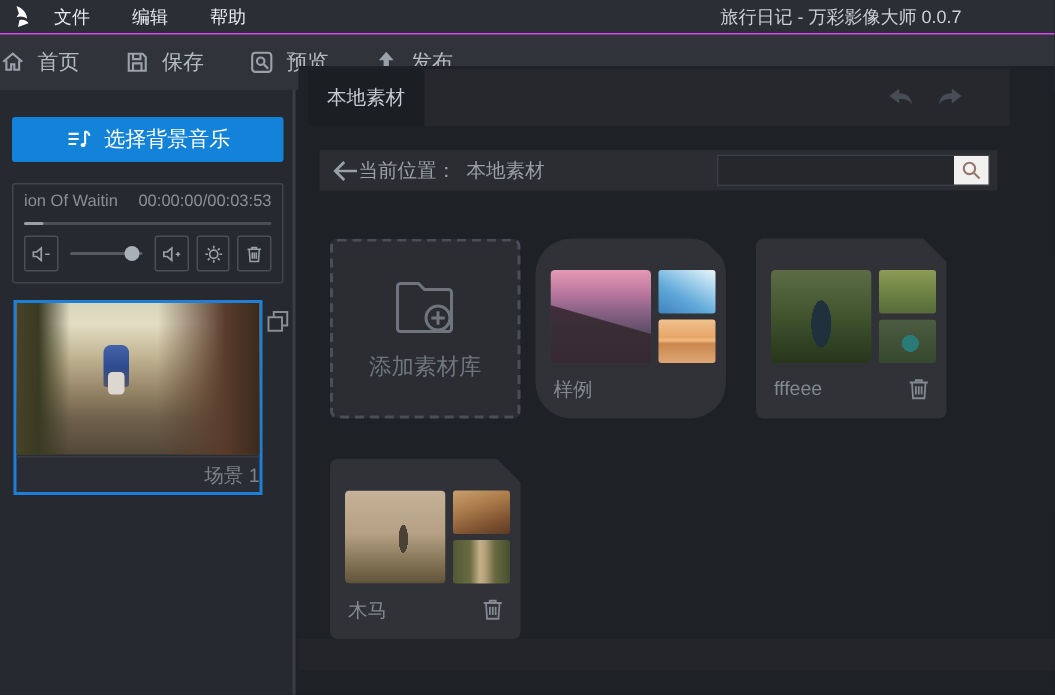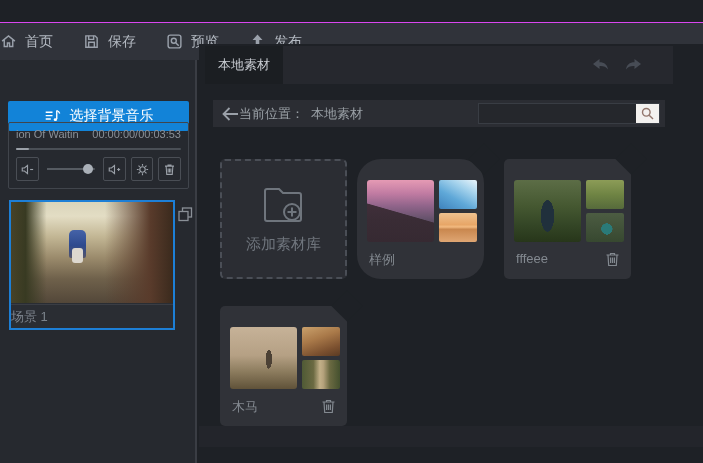--- a/index.html
+++ b/index.html
@@ -27,21 +27,21 @@
            border-top:1px solid #d946ef;display:flex;align-items:center;
            padding-right:31px;gap:30px;}
   .tb-btn{display:flex;align-items:center;gap:8px;color:var(--txt2);font-size:14px;cursor:default;}
   .tb-btn svg{width:17px;height:17px;color:#9aa1ab;}
 
   
   .sidebar{position:absolute;left:0;top:60px;width:197px;height:403px;background:var(--sidebar-bg);
            border-right:2px solid #3a3d44;}
   .music-btn{position:absolute;left:8px;top:18px;width:181px;height:30px;background:var(--accent);
              color:#fff;font-size:14px;display:flex;align-items:center;justify-content:center;gap:9px;
-             border:none;border-radius:2px;cursor:pointer;margin-top:23px;}
+             border:none;border-radius:2px;cursor:pointer;}
   .music-btn svg{width:17px;height:17px;}
   .player{position:absolute;left:8px;top:62px;width:181px;height:67px;border:1px solid #41454c;
           border-radius:2px;padding:5px 7px 0 7px;}
   .player-row1{display:flex;justify-content:space-between;align-items:flex-start;color:var(--txt3);
                font-size:11px;white-space:nowrap;overflow:hidden;}
   .track-name{overflow:hidden;max-width:72px;}
   .progress{position:relative;margin-top:8px;height:2px;background:#4a4f56;border-radius:1px;}
   .progress-fill{position:relative;height:2px;background:#9aa0a8;border-radius:1px;}
   .player-controls{display:flex;align-items:center;margin-top:7px;gap:5px;}
   .pc-btn{width:23px;height:24px;border:1px solid #4a4e55;border-radius:2px;background:transparent;
@@ -54,21 +54,21 @@
   .scene-card{position:absolute;left:9px;top:140px;width:166px;height:130px;border:2px solid var(--sel);
               background:#2a2d33;cursor:pointer;}
   .scene-thumb{position:relative;width:162px;height:101px;overflow:hidden;
      background:
        linear-gradient(90deg,#474228 0%,#383a22 9%,rgba(0,0,0,0) 22%),
        linear-gradient(270deg,#3a2a1d 0%,#593b2b 14%,rgba(0,0,0,0) 42%),
        linear-gradient(180deg,#d9d5bb 0%,#e3ddc4 14%,#c3b795 34%,#9b8b6c 55%,#6f614b 76%,#534739 100%);}
   .person{position:absolute;left:58px;top:28px;width:17px;height:28px;border-radius:5px 5px 2px 2px;
           background:linear-gradient(180deg,#4563a8 0%,#2e4a8e 55%,#55556a 100%);}
   .bag{position:absolute;left:61px;top:46px;width:11px;height:15px;border-radius:3px;background:#ddd8cf;}
-  .scene-label{position:absolute;left:0;bottom:0;width:162px;height:24px;line-height:24px;text-align:left;
+  .scene-label{position:absolute;left:0;bottom:0;width:162px;height:24px;line-height:24px;text-align:right;
                color:#7b828b;font-size:13px;border-top:1px solid #3a3d44;}
   .copy-icon{position:absolute;left:178px;top:147px;width:15px;height:15px;color:#8a9097;cursor:pointer;}
   .copy-icon svg{width:15px;height:15px;}
 
   
   .main{position:absolute;left:199px;top:44px;width:504px;height:403px;background:var(--main-bg);}
   .tab-strip{position:absolute;left:6px;top:2px;width:468px;height:38px;background:var(--strip-bg);}
   .tab{position:absolute;left:0;top:0;width:78px;height:38px;background:var(--tab-bg);
        color:#c8ccd2;font-size:13px;line-height:38px;padding-left:13px;cursor:pointer;}
   .undo,.redo{position:absolute;top:9px;width:20px;height:20px;color:#474c55;cursor:pointer;}
@@ -120,20 +120,31 @@
   .t-autumn{background:linear-gradient(160deg,#caa16c 0%,#a97949 40%,#7b502f 76%,#5b3b23 100%);}
   .t-path{background:linear-gradient(90deg,#4f5a35 0%,#6b6a42 30%,#c2b088 47%,#b5a27c 56%,#6b6a42 73%,#44502e 100%);}
 
   .bottom-strip{position:absolute;left:0;top:382px;width:504px;height:21px;background:#23252b;}
 </style>
 </head>
 <body>
 
 <div class="window">
 
+  <div class="menubar">
+    <div class="logo">
+      <svg viewBox="0 0 14 16">
+          <path d="M3 1c4 1.5 7 4.5 7 8.5-2-1.5-4.5-1.8-7-1L4.6 6z M5 10.5c2.5-.8 5 .2 6 2L4 15z" fill="#fff"></path>
+        </svg>
+    </div>
+    <div class="menu-item">文件</div>
+    <div class="menu-item">编辑</div>
+    <div class="menu-item">帮助</div>
+    <div class="win-title">旅行日记 - 万彩影像大师 0.0.7</div>
+  </div>
 
   <div class="toolbar">
     <div class="tb-btn">
       <span>
         <svg viewBox="0 0 24 24" fill="none" stroke="currentColor" stroke-width="2">
             <path d="M3 11.5 12 4l9 7.5M6 10v9h4.5v-5h3v5H18v-9"></path>
           </svg>
       </span>
       <span>首页</span>
     </div>

